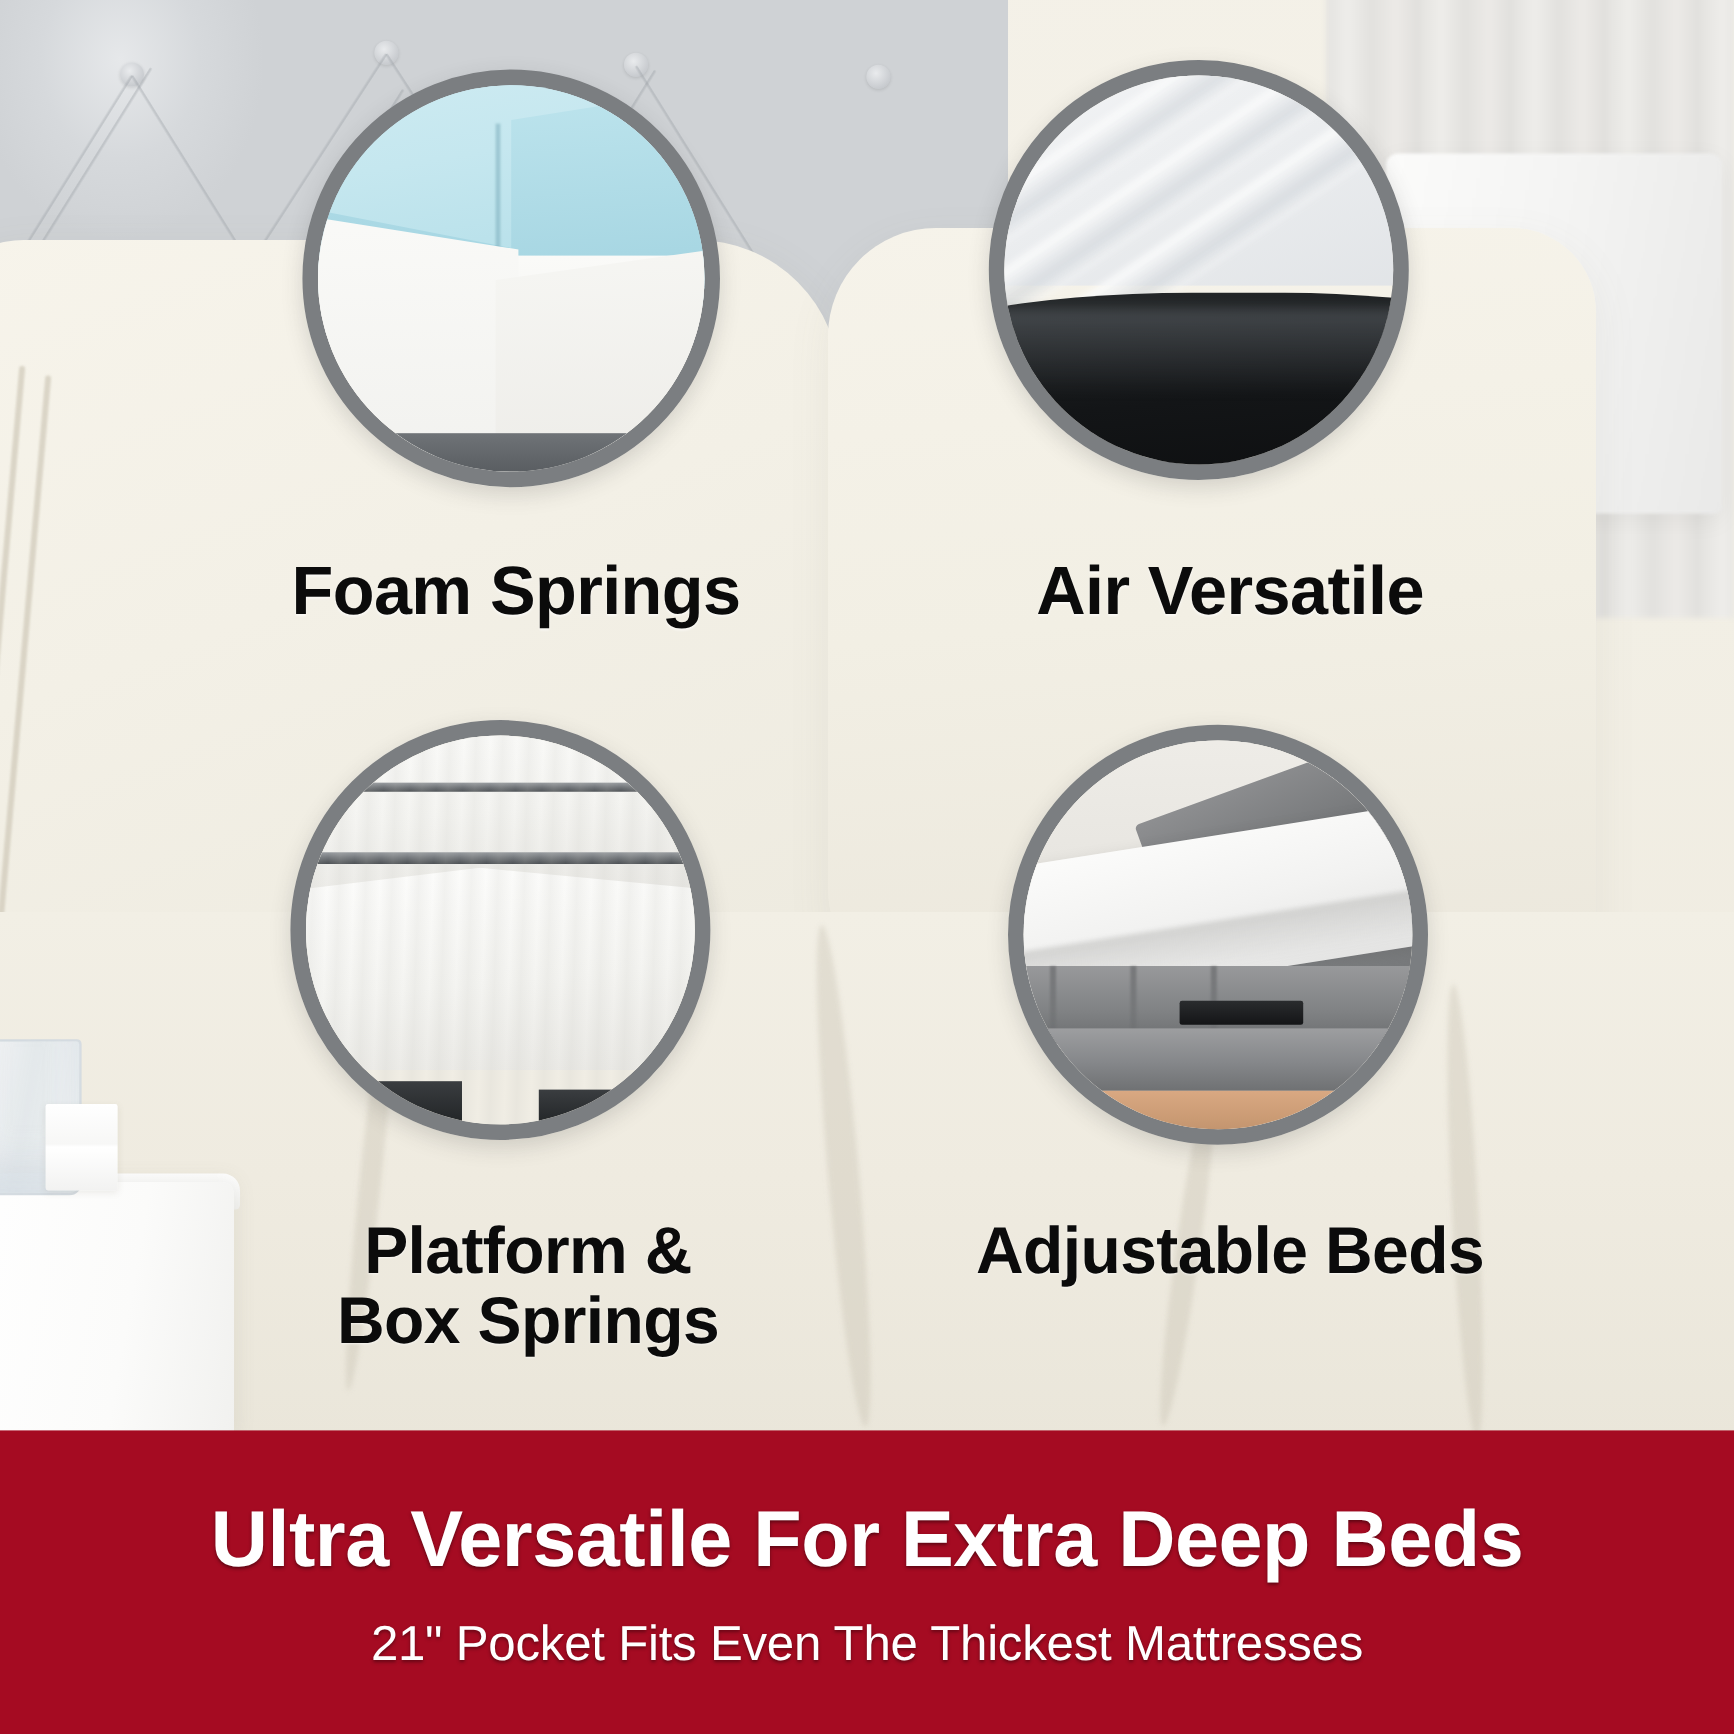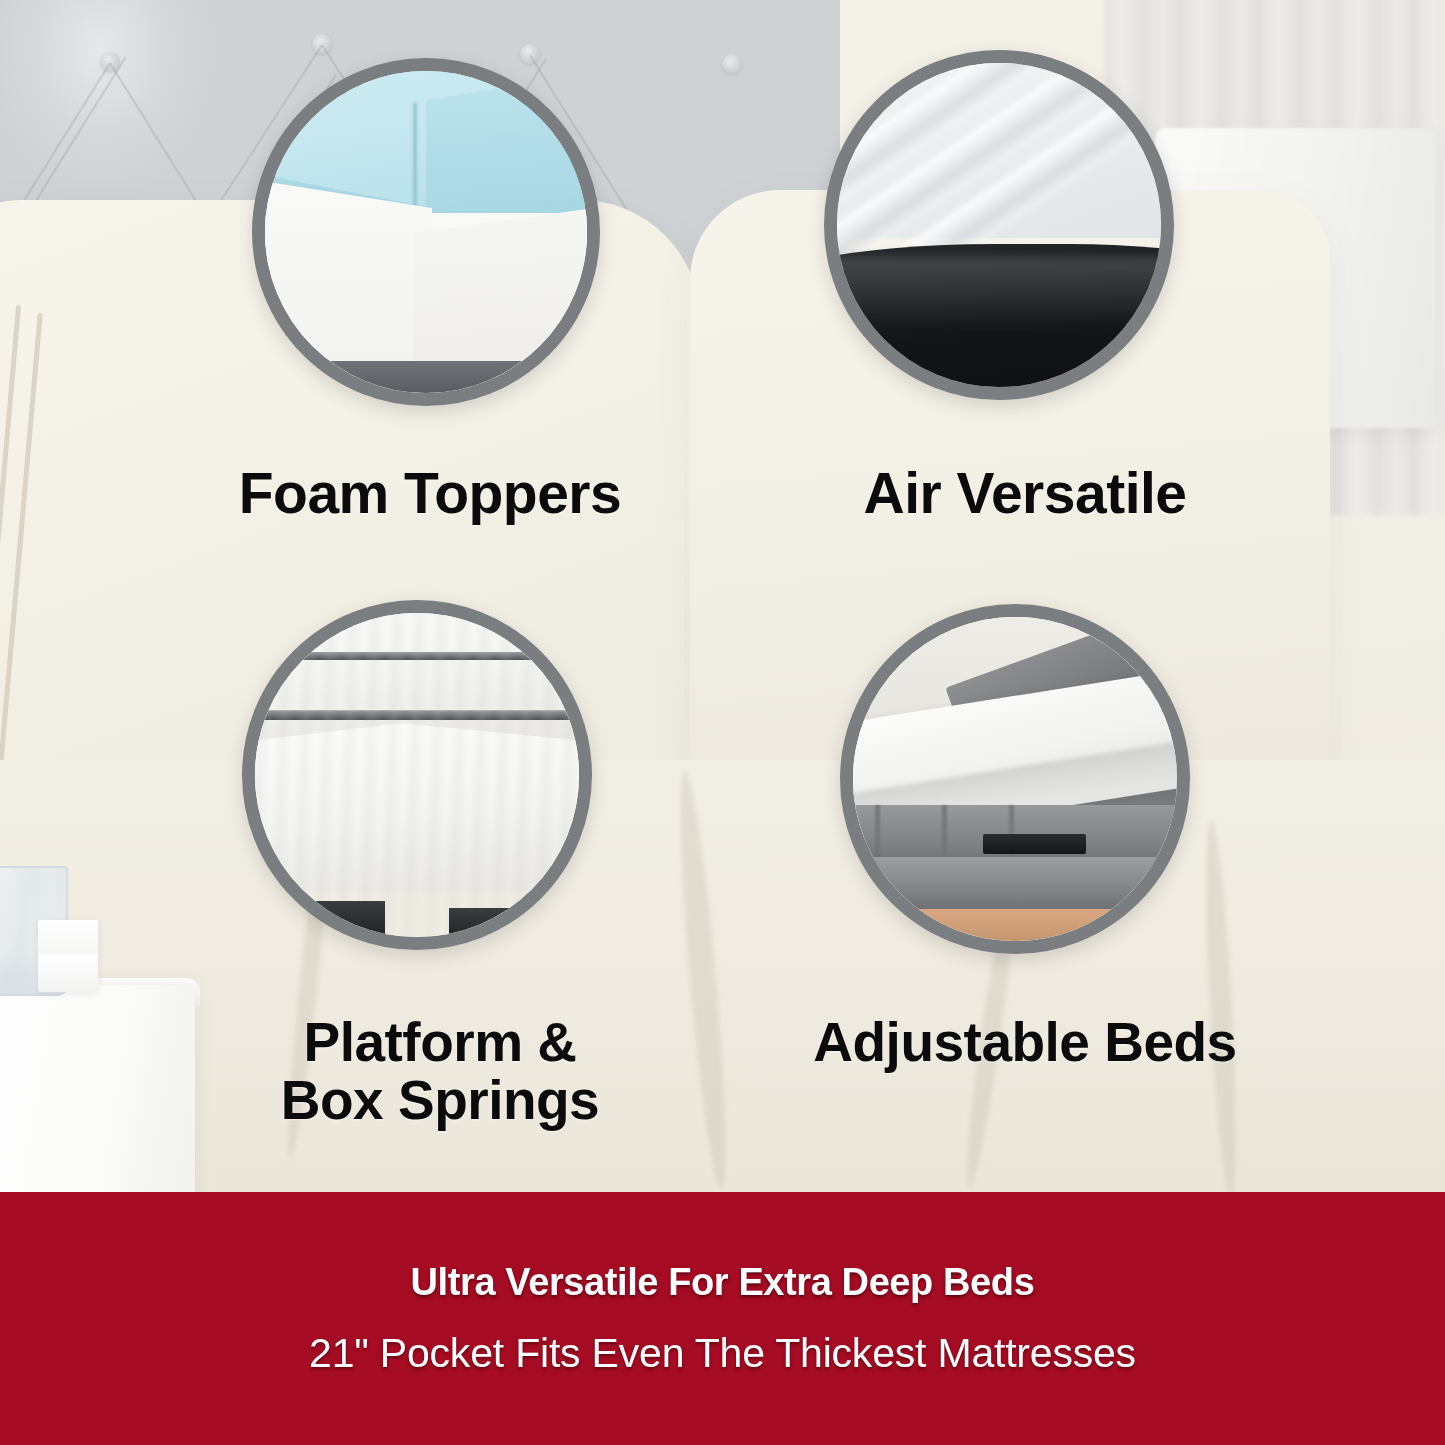--- a/index.html
+++ b/index.html
@@ -267,21 +267,21 @@
 
   
   .banner {
     position:absolute; left:0; bottom:0; width:1445px; height:253px;
     background:#a50b22;
     display:flex; flex-direction:column;
     align-items:center; justify-content:center;
     gap:26px;
   }
   .banner-title {
-    color:#ffffff; font-size:38px; font-weight:700;
+    color:#ffffff; font-size:66px; font-weight:700;
     letter-spacing:-.4px;
     text-shadow:0 2px 3px rgba(0,0,0,.45);
     text-align:center;
   }
   .banner-sub {
     color:#ffffff; font-size:41px; font-weight:400;
     letter-spacing:-.2px;
     text-shadow:0 2px 3px rgba(0,0,0,.40);
     text-align:center;
   }
@@ -385,21 +385,21 @@
         <div class="c4-pleat" style="left:18%; top:0; height:100%;"></div>
         <div class="c4-pleat" style="left:36%; top:0; height:100%;"></div>
         <div class="c4-pleat" style="left:54%; top:0; height:100%;"></div>
       </div>
       <div class="c4-mech"></div>
       <div class="c4-greyplat"></div>
       <div class="c4-floor"></div>
     </div>
   </div>
 
-  <div class="label" id="label-1">Foam Toppers</div>
+  <div class="label" id="label-1">Foam Springs</div>
   <div class="label" id="label-2">Air Versatile</div>
   <div class="label" id="label-4">Adjustable Beds</div>
   <div class="label" id="label-3">Platform &amp;
 Box Springs</div>
 
   <div class="banner">
     <div class="banner-title">Ultra Versatile For Extra Deep Beds</div>
     <div class="banner-sub">21" Pocket Fits Even The Thickest Mattresses</div>
   </div>
 

